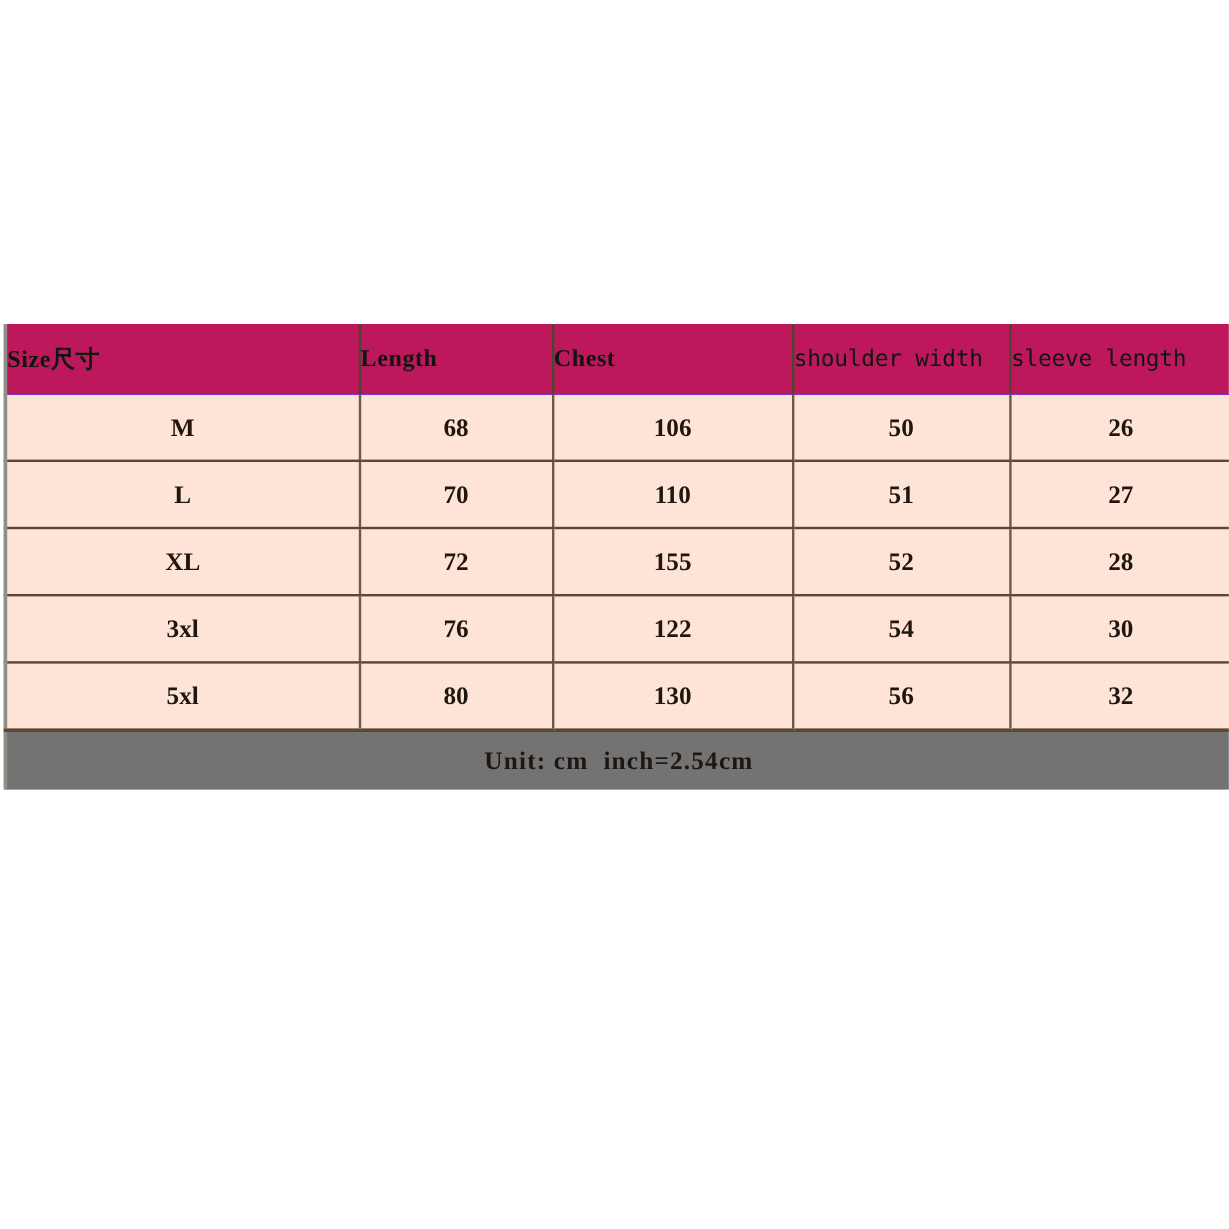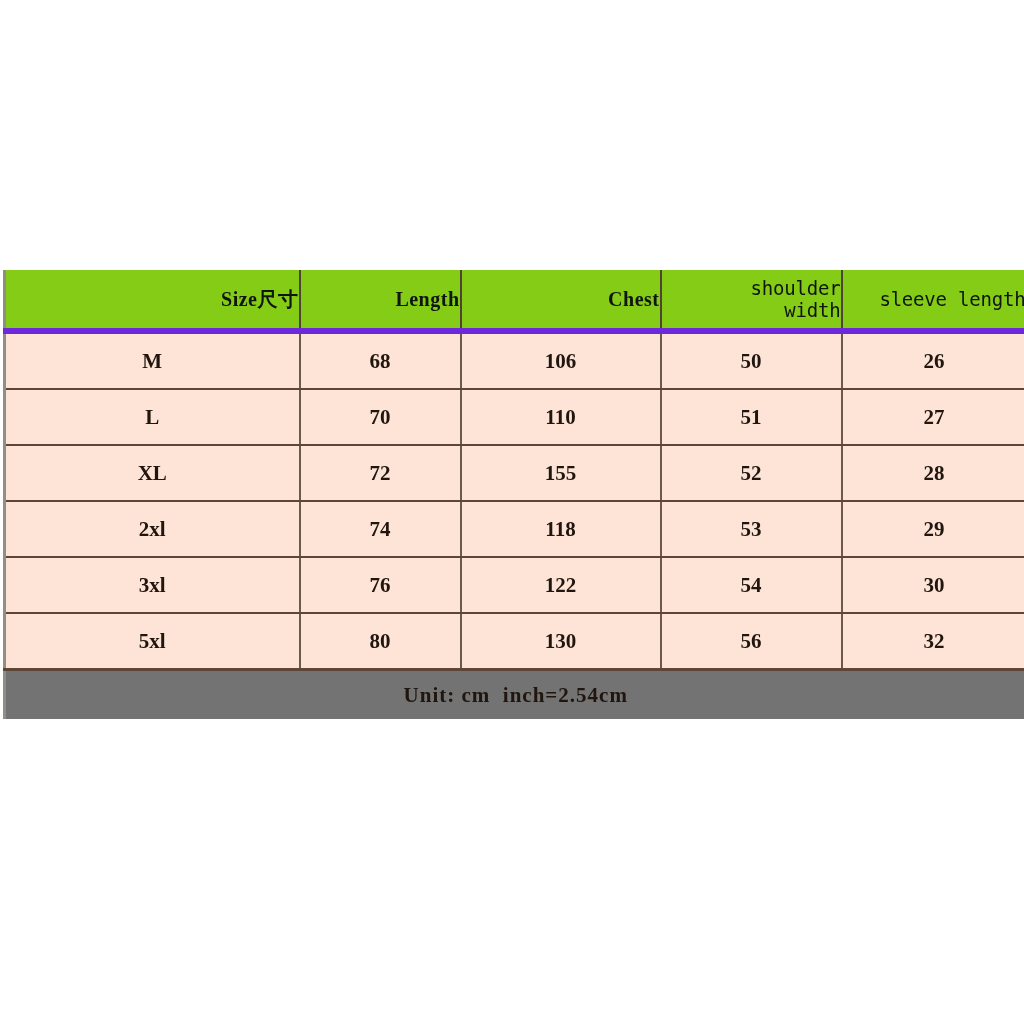--- a/index.html
+++ b/index.html
@@ -38,41 +38,40 @@
   }
 
   table.size-chart col.c-size    { width: 295px; }
   table.size-chart col.c-length  { width: 161px; }
   table.size-chart col.c-chest   { width: 200px; }
   table.size-chart col.c-shoulder{ width: 181px; }
   table.size-chart col.c-sleeve  { width: 184px; }
 
   
   thead tr.header-row th {
-    background: #84cc16;
+    background: #be185d;
     color: #101510;
     height: 58px;
     padding: 0;
-    text-align: right;
+    text-align: left;
     vertical-align: middle;
     border-right: 2px solid #4f4434;
-    border-bottom: 6px solid #6d28d9;
+    border-bottom: 1px solid #6d28d9;
     font-weight: 700;
     font-size: 20px;
     letter-spacing: 0.5px;
     font-family: "Liberation Serif", "DejaVu Serif", serif;
   }
   thead tr.header-row th:last-child { border-right: none; }
 
   thead tr.header-row th.mono-head {
     font-family: "DejaVu Sans Mono", "Liberation Mono", monospace;
     font-weight: 400;
     font-size: 19px;
     letter-spacing: -0.2px;
-    padding-left: 27px;
   }
 
   
   tbody tr.data-row td {
     height: 54px;
     padding: 0;
     text-align: center;
     vertical-align: middle;
     background: #fde4d6;
     border-right: 2px solid #6b5a47;
@@ -156,27 +155,20 @@
             <td class="light-cell">27</td>
           </tr>
           <tr class="data-row">
             <td class="strong-cell">XL</td>
             <td class="strong-cell">72</td>
             <td class="strong-cell">155</td>
             <td class="light-cell">52</td>
             <td class="light-cell">28</td>
           </tr>
           <tr class="data-row">
-            <td class="strong-cell">2xl</td>
-            <td class="strong-cell">74</td>
-            <td class="strong-cell">118</td>
-            <td class="light-cell">53</td>
-            <td class="light-cell">29</td>
-          </tr>
-          <tr class="data-row">
             <td class="strong-cell">3xl</td>
             <td class="strong-cell">76</td>
             <td class="strong-cell">122</td>
             <td class="light-cell">54</td>
             <td class="light-cell">30</td>
           </tr>
           <tr class="data-row">
             <td class="strong-cell">5xl</td>
             <td class="strong-cell">80</td>
             <td class="strong-cell">130</td>

